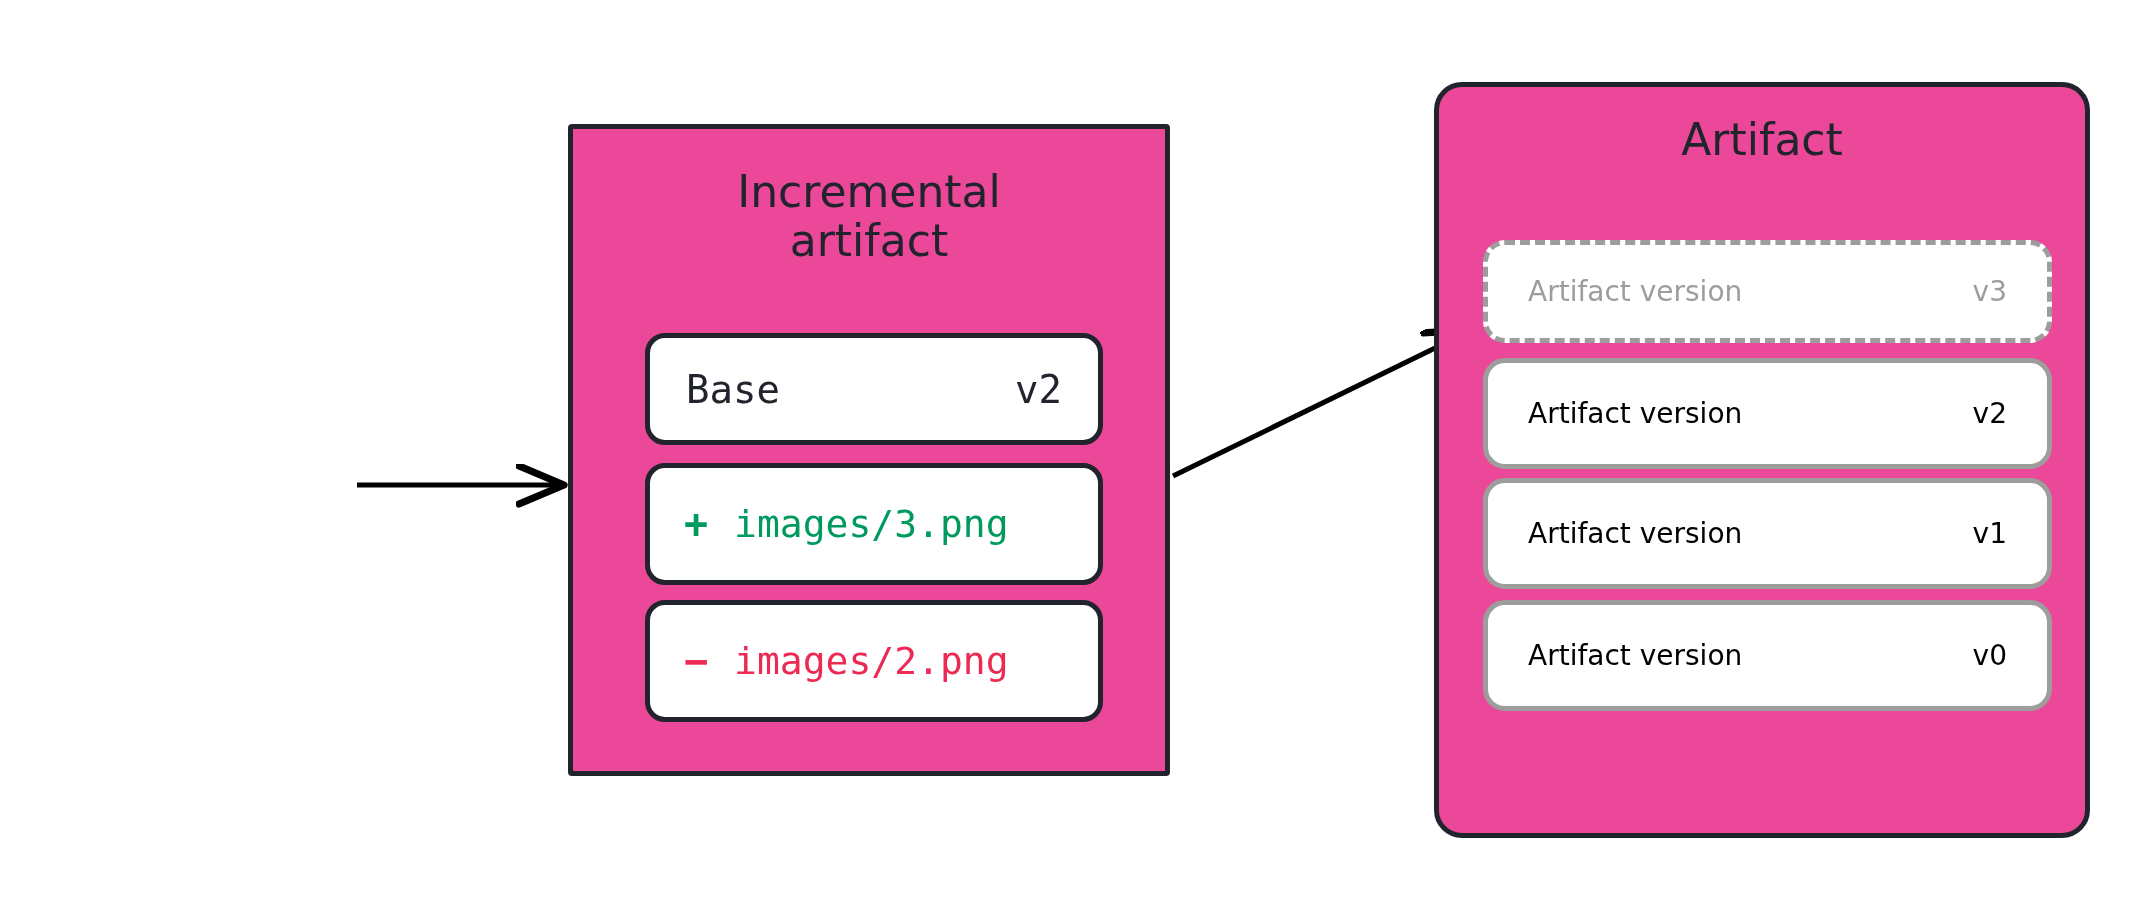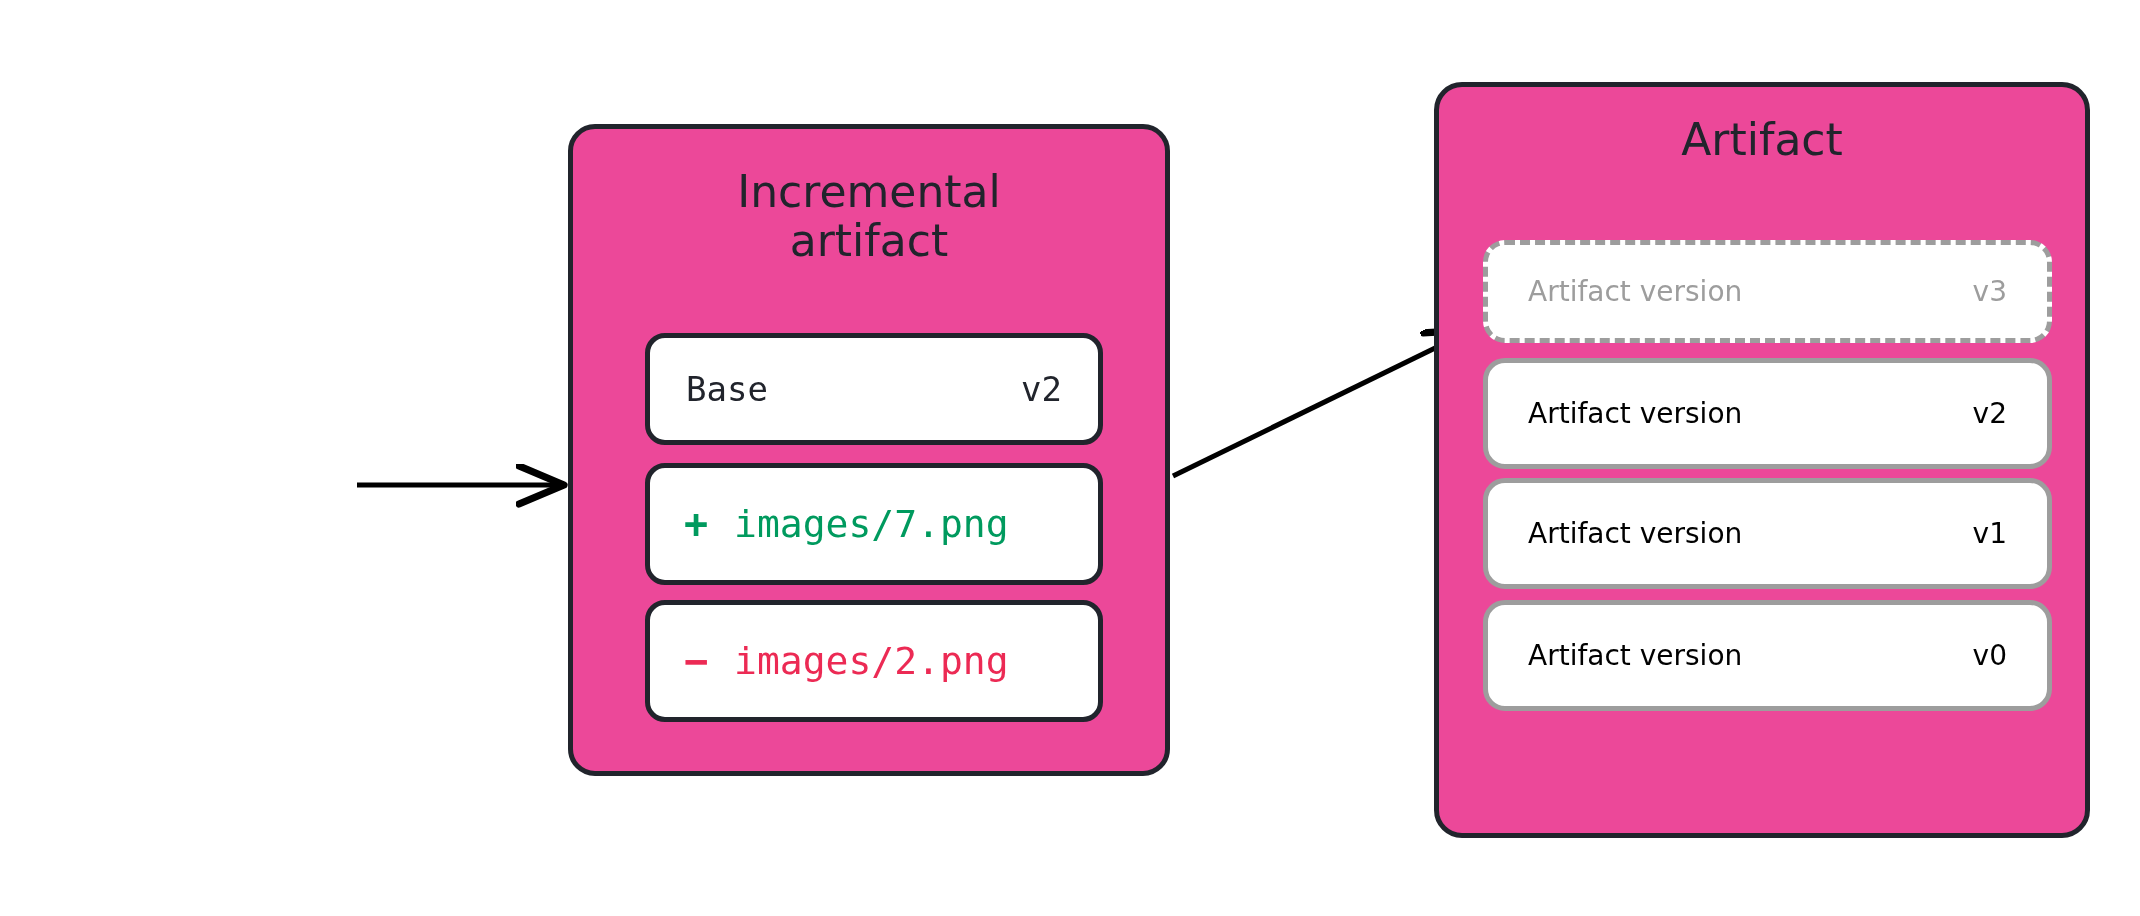--- a/index.html
+++ b/index.html
@@ -44,21 +44,21 @@
     color: #21242c;
     line-height: 1;
   }
 
   .incremental-box {
     left: 568px;
     top: 124px;
     width: 602px;
     height: 652px;
     border: 5px solid #21242c;
-    border-radius: 27px;
+    border-radius: 4px;
   }
 
   .artifact-box {
     left: 1434px;
     top: 82px;
     width: 656px;
     height: 756px;
     border: 5px solid #21242c;
     border-radius: 28px;
   }
@@ -102,21 +102,21 @@
   .inc-row-diff {
     height: 122px;
     padding: 0 34px;
     gap: 26px;
   }
   .inc-row-add  { top: 334px; }
   .inc-row-del  { top: 471px; }
 
   .mono {
     font-family: "DejaVu Sans Mono", monospace;
-    font-size: 34px;
+    font-size: 39px;
     line-height: 1;
   }
   .base-name { color: #21242c; }
   .base-ver  { color: #21242c; }
 
   .diff-sign {
     font-family: "DejaVu Sans Mono", monospace;
     font-size: 40px;
     font-weight: bold;
     line-height: 1;
@@ -195,21 +195,21 @@
       <span>artifact</span>
     </div>
 
     <div class="inc-row inc-row-base">
       <span class="mono base-name">Base</span>
       <span class="mono base-ver">v2</span>
     </div>
 
     <div class="inc-row inc-row-diff inc-row-add">
       <span class="diff-sign add">+</span>
-      <span class="diff-path add">images/7.png</span>
+      <span class="diff-path add">images/3.png</span>
     </div>
 
     <div class="inc-row inc-row-diff inc-row-del">
       <span class="diff-sign del">−</span>
       <span class="diff-path del">images/2.png</span>
     </div>
 
   </div>
 
   <div class="node artifact-box">

